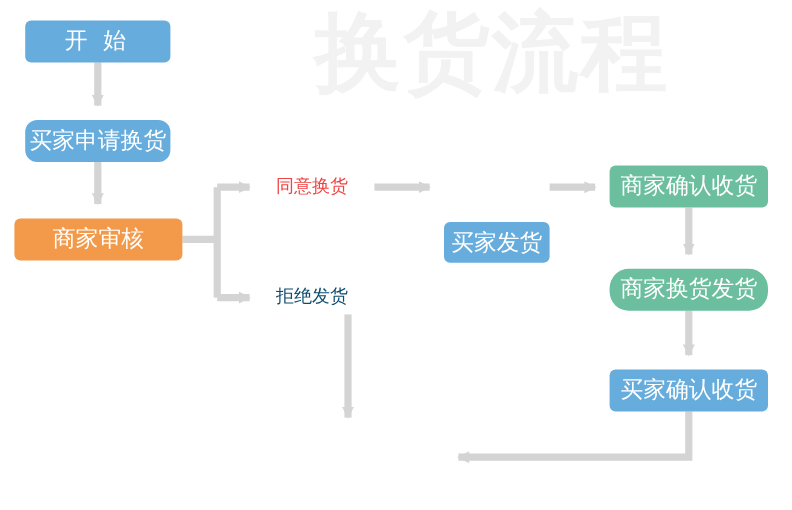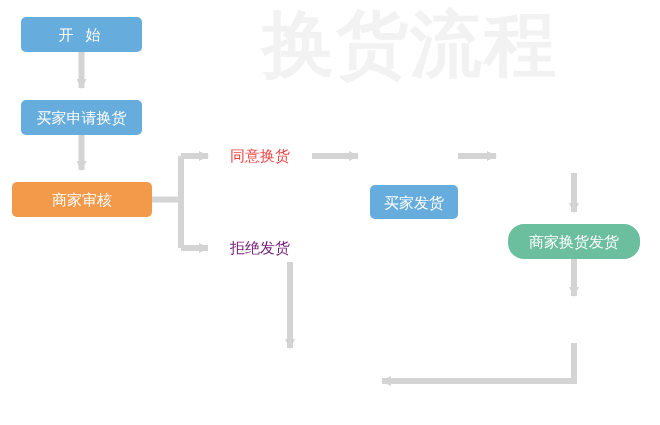--- a/index.html
+++ b/index.html
@@ -34,38 +34,38 @@
     width: 660px;
     height: 425px;
   }
   .node {
     position: absolute;
     display: flex;
     align-items: center;
     justify-content: center;
     border-radius: 5px;
     color: #ffffff;
-    font-size: 15px;
+    font-size: 19px;
     line-height: 1;
     white-space: nowrap;
     box-sizing: border-box;
   }
   .node.blue   { background: #66acdc; }
   .node.orange { background: #f2994a; }
   .node.green  { background: #6bbe9e; }
 
   .edge-label {
     position: absolute;
     font-size: 15px;
     line-height: 1;
     white-space: nowrap;
     font-weight: 500;
   }
   .edge-label.green  { color: #ef4444; }
-  .edge-label.orange { color: #701a75; }
+  .edge-label.orange { color: #0c4a6e; }
 </style>
 </head>
 <body>
 
 <div id="canvas">
 
   <div class="watermark">换货流程</div>
 
   <svg class="connectors" viewBox="0 0 660 425" xmlns="http://www.w3.org/2000/svg">
     <defs>
@@ -104,37 +104,43 @@
       <path d="M574,343 L574,381 L382,381" marker-end="url(#arrowLeft)"></path>
 
       <path d="M290,262 L290,348" marker-end="url(#arrowDown)"></path>
     </g>
   </svg>
 
   <div class="node blue" style="left:21px; top:17px; width:121px; height:35px; letter-spacing:4px;">
     <span>开 始</span>
   </div>
 
-  <div class="node blue" style="left:21px; top:100px; width:121px; height:35px;">
+  <div class="node blue" style="left:21px; top:100px; width:121px; height:35px;border-radius:10px;">
     <span>买家申请换货</span>
   </div>
 
   <div class="node orange" style="left:12px; top:182px; width:140px; height:35px;">
     <span>商家审核</span>
   </div>
 
   <div class="node blue" style="left:370px; top:139px; width:88px; height:34px;margin-top:46px;">
     <span>买家发货</span>
   </div>
 
+  <div class="node green" style="left:508px; top:138px; width:132px; height:35px;">
+    <span>商家确认收货</span>
+  </div>
 
   <div class="node green" style="left:508px; top:224px; width:132px; height:35px;border-radius:16px;">
     <span>商家换货发货</span>
   </div>
 
+  <div class="node blue" style="left:508px; top:308px; width:132px; height:35px;">
+    <span>买家确认收货</span>
+  </div>
 
 
   <div class="edge-label green" style="left:230px; top:148px;">
     <span>同意换货</span>
   </div>
 
   <div class="edge-label orange" style="left:230px; top:240px;">
     <span>拒绝发货</span>
   </div>
 

